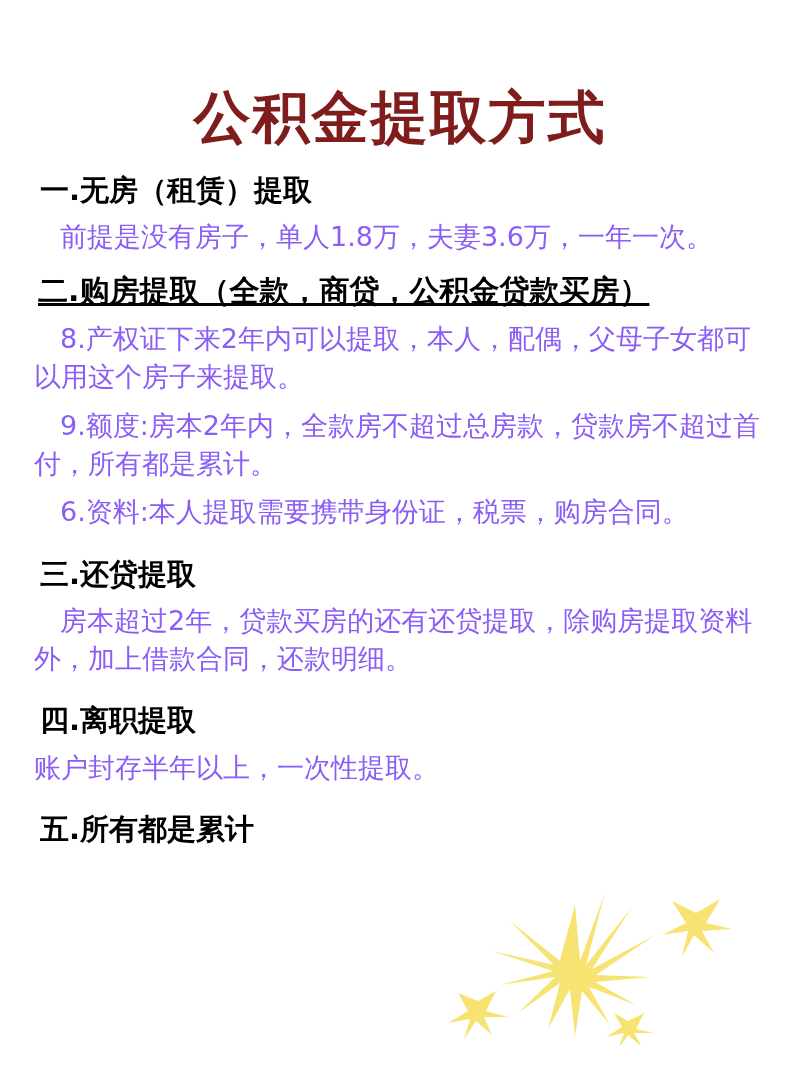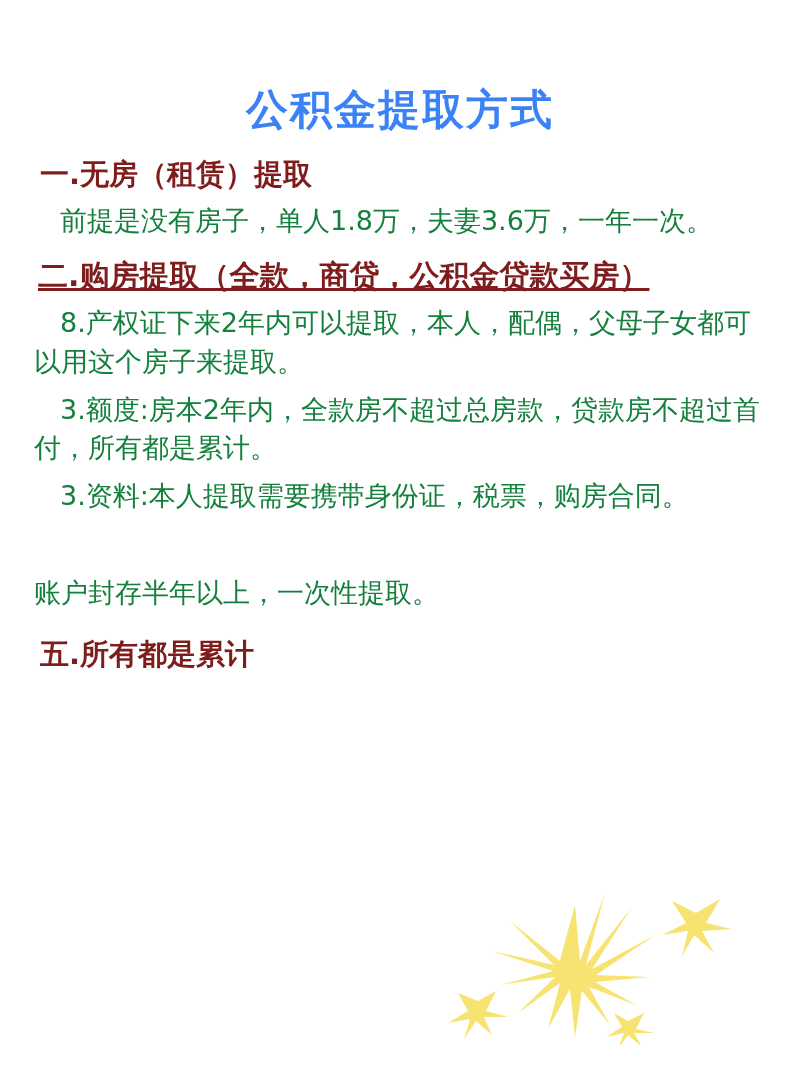--- a/index.html
+++ b/index.html
@@ -18,46 +18,46 @@
     position: relative;
     width: 800px;
     height: 1067px;
     box-sizing: border-box;
     padding: 0 24px;
   }
   .title {
     margin: 0;
     padding-top: 88px;
     text-align: center;
-    color: #3b82f6;
-    font-size: 42px;
+    color: #7f1d1d;
+    font-size: 57px;
     font-weight: bold;
     letter-spacing: 2px;
     line-height: 1.05;
     font-family: "DejaVu Sans", "Liberation Sans", sans-serif;
   }
   .section {
     margin-top: 0;
   }
   .heading {
-    color: #7f1d1d;
+    color: #000000;
     font-weight: bold;
     font-size: 29px;
     line-height: 1.25;
     margin: 0;
     padding-left: 16px;
     font-family: "DejaVu Sans", "Liberation Sans", sans-serif;
   }
   .heading.big {
     font-size: 30px;
     padding-left: 14px;
     text-decoration: underline;
   }
   .body-text {
-    color: #15803d;
+    color: #8b5cf6;
     font-size: 27px;
     line-height: 1.42;
     margin: 0;
     padding-left: 10px;
     font-family: "DejaVu Sans", "Liberation Sans", sans-serif;
   }
   .body-text.indent {
     text-indent: 26px;
   }
   .gap-s { height: 10px; }
@@ -89,31 +89,37 @@
     <p class="body-text indent">前提是没有房子，单人1.8万，夫妻3.6万，一年一次。</p>
   </div>
 
   <div class="gap-m"></div>
 
   <div class="section">
     <p class="heading big">二.购房提取（全款，商贷，公积金贷款买房）</p>
     <div class="gap-s"></div>
     <p class="body-text indent">8.产权证下来2年内可以提取，本人，配偶，父母子女都可以用这个房子来提取。</p>
     <div class="gap-s"></div>
-    <p class="body-text indent">3.额度:房本2年内，全款房不超过总房款，贷款房不超过首付，所有都是累计。</p>
+    <p class="body-text indent">9.额度:房本2年内，全款房不超过总房款，贷款房不超过首付，所有都是累计。</p>
     <div class="gap-s"></div>
-    <p class="body-text indent">3.资料:本人提取需要携带身份证，税票，购房合同。</p>
+    <p class="body-text indent">6.资料:本人提取需要携带身份证，税票，购房合同。</p>
   </div>
 
   <div class="gap-l"></div>
 
+  <div class="section">
+    <p class="heading">三.还贷提取</p>
+    <div class="gap-s"></div>
+    <p class="body-text indent">房本超过2年，贷款买房的还有还贷提取，除购房提取资料外，加上借款合同，还款明细。</p>
+  </div>
 
   <div class="gap-l"></div>
 
   <div class="section">
+    <p class="heading">四.离职提取</p>
     <div class="gap-s"></div>
     <p class="body-text">账户封存半年以上，一次性提取。</p>
   </div>
 
   <div class="gap-l"></div>
 
   <div class="section">
     <p class="heading">五.所有都是累计</p>
   </div>
 

